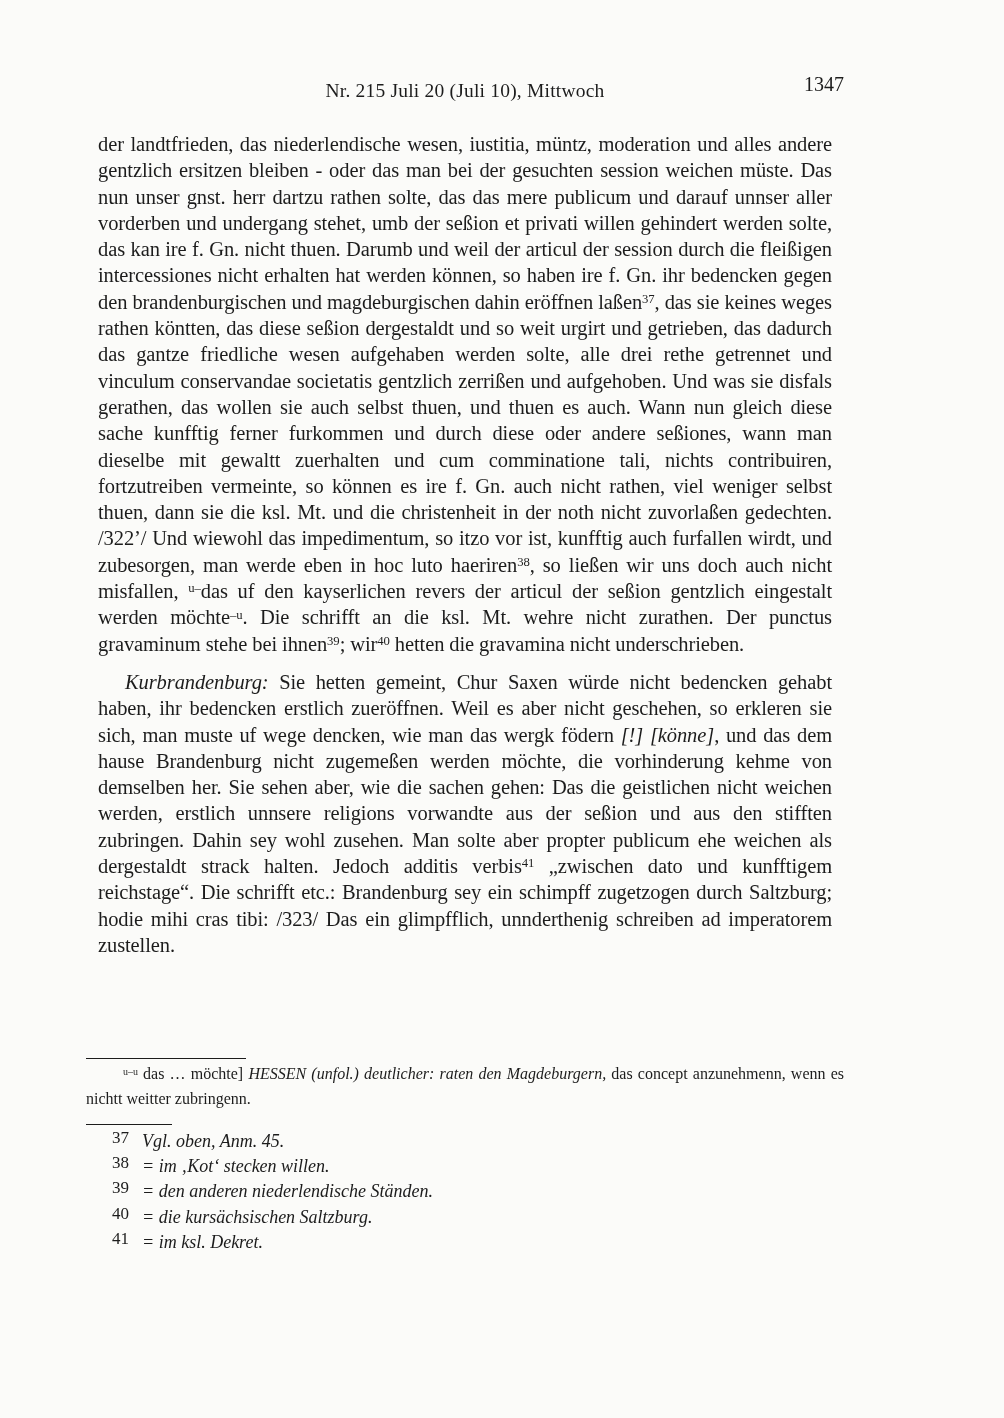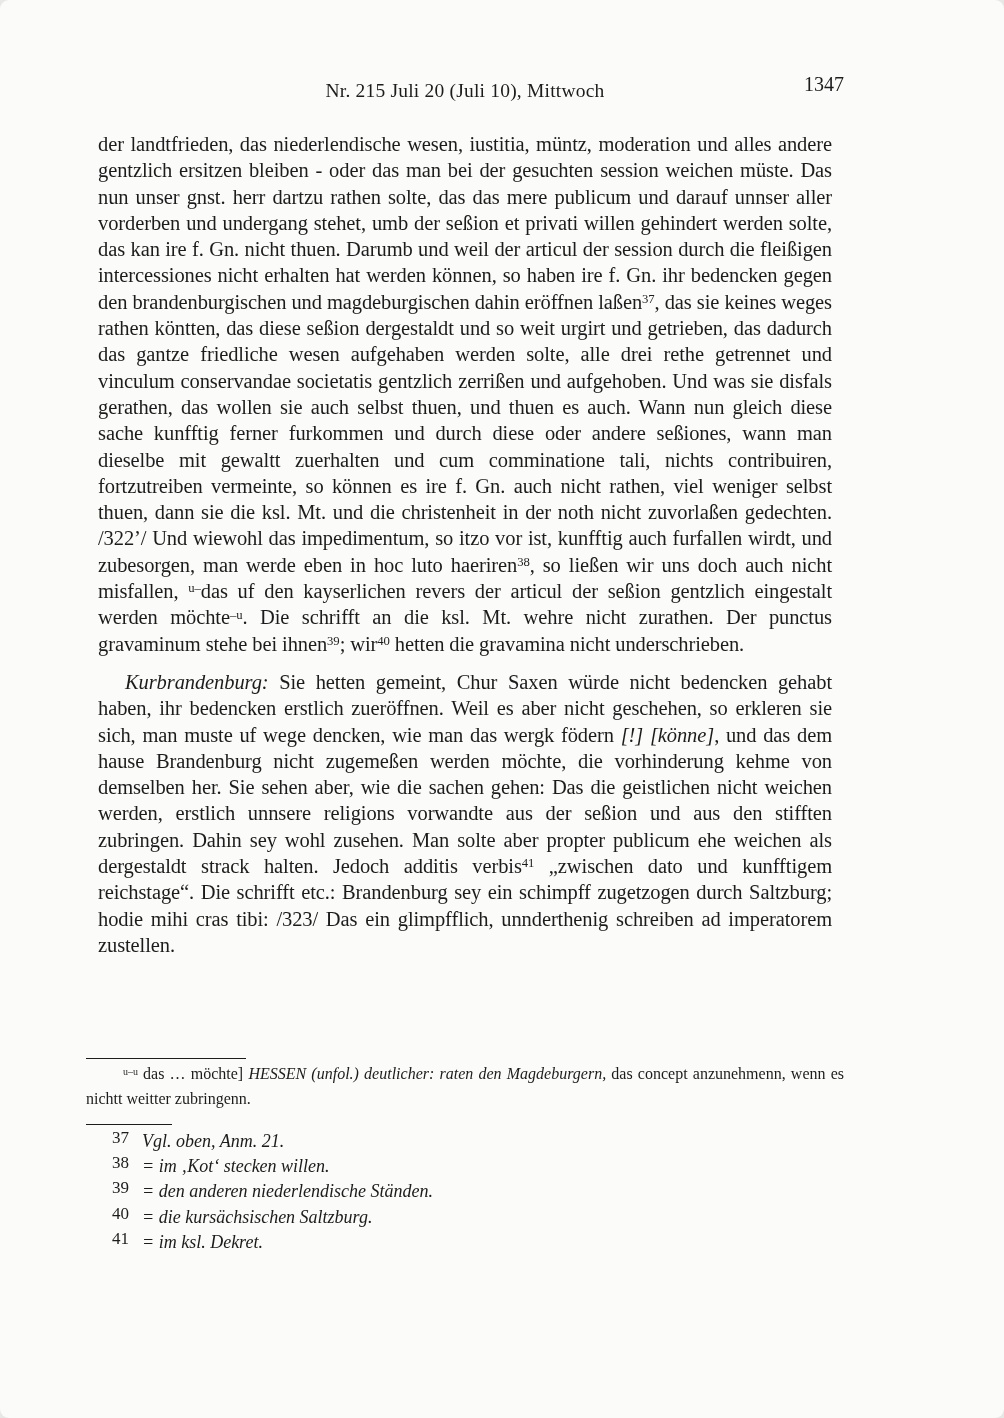--- a/index.html
+++ b/index.html
@@ -9,21 +9,20 @@
   }
   .page {
     position: relative;
     width: 1004px;
     height: 1418px;
     margin: 0 auto;
     background: #fbfbf9;
     color: #1c1c1c;
     font-family: "Liberation Serif", "DejaVu Serif", serif;
     overflow: hidden;
-    border-radius: 9px;
   }
   .running-header {
     position: absolute;
     top: 78px;
     left: 86px;
     width: 758px;
     height: 32px;
   }
   .head-title {
     position: absolute;
@@ -118,21 +117,21 @@
   </div>
 
   <div class="rule rule-apparatus"></div>
 
   <p class="apparatus"><sup>u–u</sup><span> das … möchte] </span><em>HESSEN (unfol.) deutlicher: raten den Magdeburgern,</em><span> das concept anzunehmenn, wenn es nichtt weitter zubringenn.</span></p>
 
   <div class="rule rule-footnotes"></div>
 
   <div class="footnotes">
     <div class="footnote">
-      <span class="fn-num">37</span><span class="fn-text">Vgl. oben, Anm. 21.</span>
+      <span class="fn-num">37</span><span class="fn-text">Vgl. oben, Anm. 45.</span>
     </div>
     <div class="footnote">
       <span class="fn-num">38</span><span class="fn-text">= im ‚Kot‘ stecken willen.</span>
     </div>
     <div class="footnote">
       <span class="fn-num">39</span><span class="fn-text">= den anderen niederlendische Ständen.</span>
     </div>
     <div class="footnote">
       <span class="fn-num">40</span><span class="fn-text">= die kursächsischen Saltzburg.</span>
     </div>

